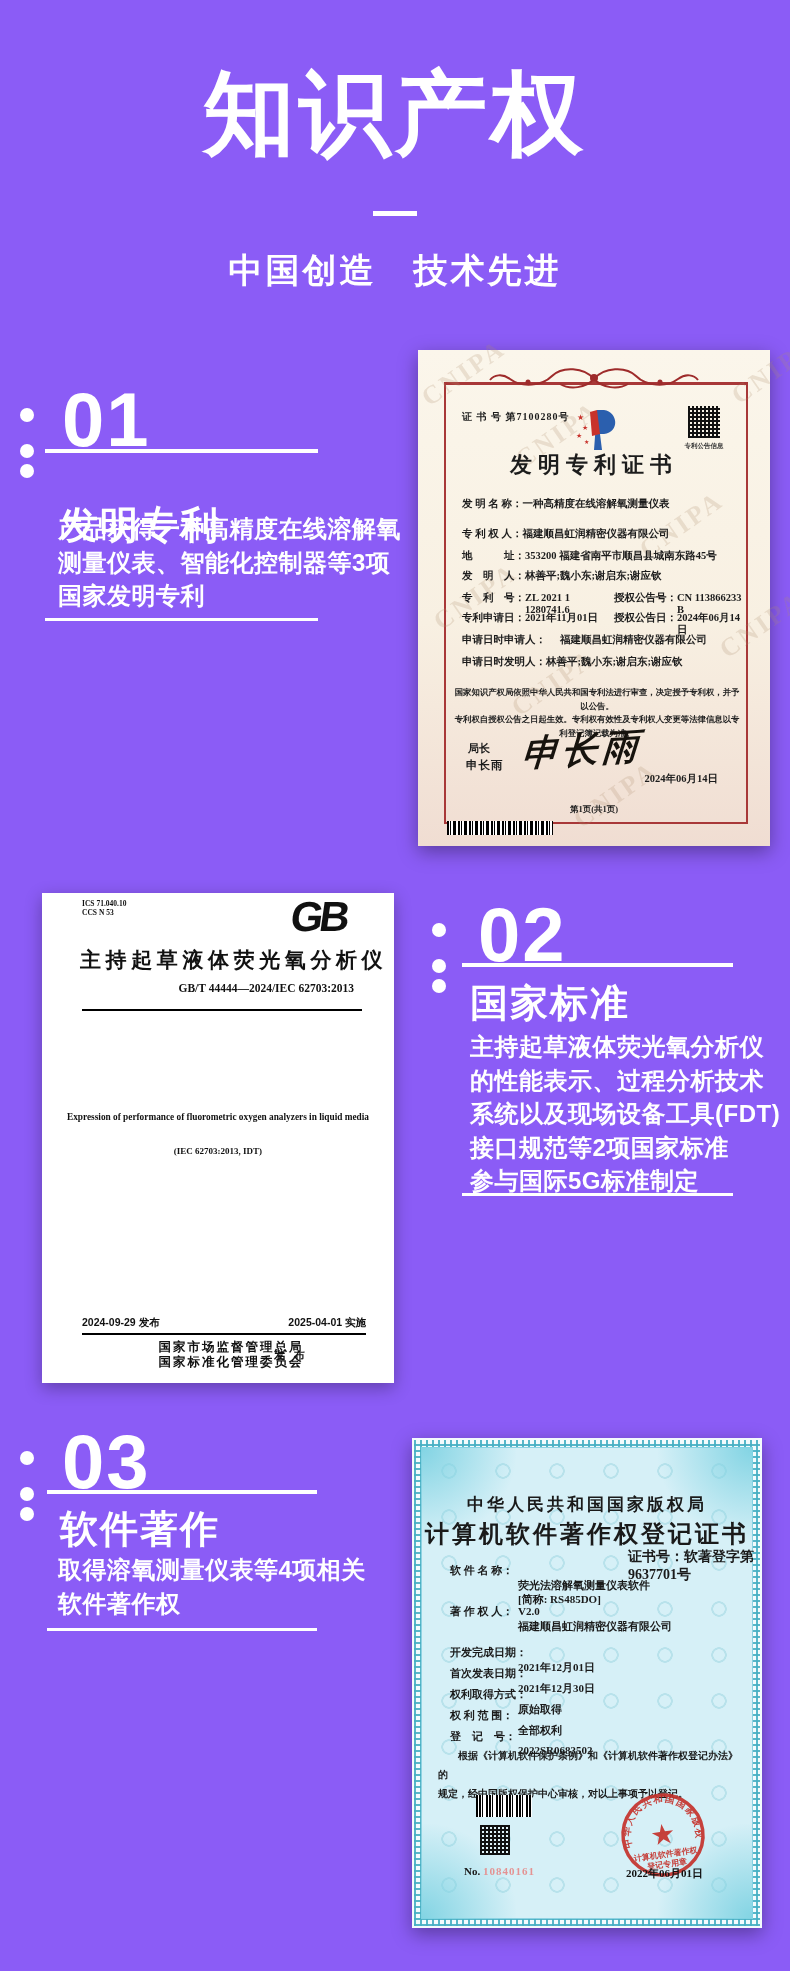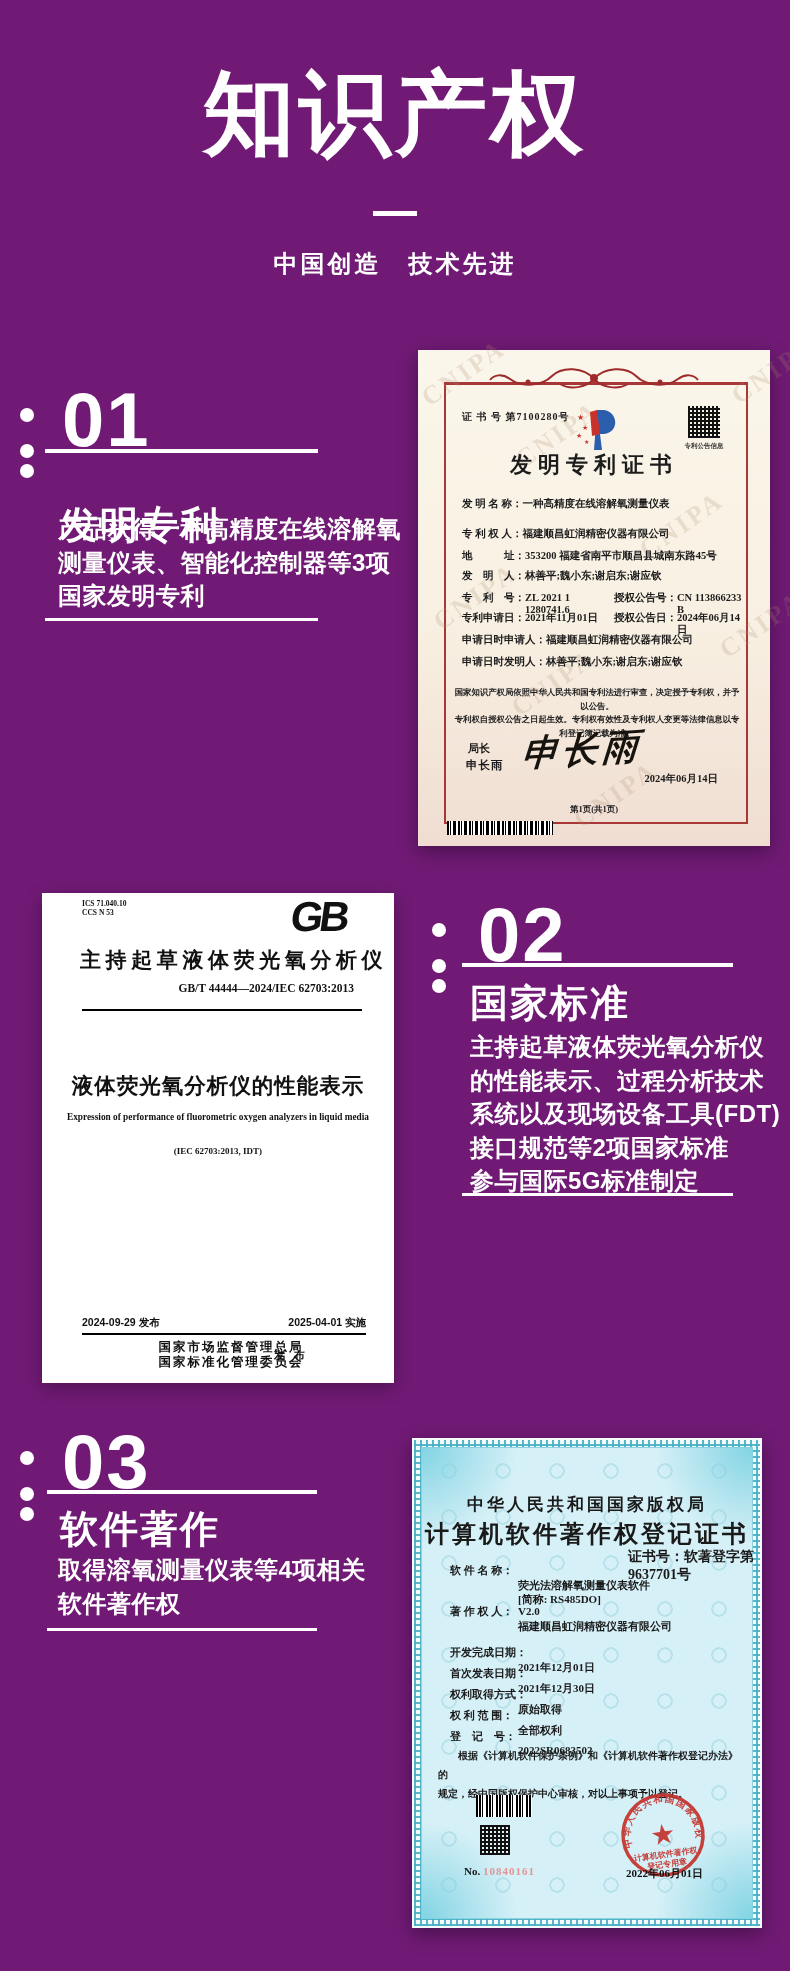--- a/index.html
+++ b/index.html
@@ -1,23 +1,23 @@
 <!DOCTYPE html>
 <html><head>
 <meta charset="utf-8">
 <style>
   html,body{margin:0;padding:0;}
-  .page{position:relative;width:790px;height:1971px;background:#701a75;overflow:hidden;
+  .page{position:relative;width:790px;height:1971px;background:#8b5cf6;overflow:hidden;
         font-family:"Liberation Sans",sans-serif;color:#fff;}
   .abs{position:absolute;}
 
   
   .page-title{left:0;right:0;top:52px;text-align:center;font-size:92px;font-weight:900;letter-spacing:4px;}
   .title-dash{left:373px;top:211px;width:44px;height:5px;background:#fff;}
-  .page-subtitle{left:0;right:0;top:248px;text-align:center;font-size:24px;font-weight:600;letter-spacing:3px;white-space:pre;}
+  .page-subtitle{left:0;right:0;top:248px;text-align:center;font-size:34px;font-weight:600;letter-spacing:3px;white-space:pre;}
 
   
   .dot{position:absolute;width:14px;height:14px;border-radius:50%;background:#fff;}
   .sec-number{font-size:76px;font-weight:800;line-height:60px;letter-spacing:2px;}
   .sec-rule{height:4px;background:#fff;}
   .sec-heading{font-size:38px;font-weight:800;letter-spacing:2px;}
   .sec-body{font-size:24px;font-weight:600;line-height:33.5px;white-space:pre-line;letter-spacing:.5px;}
   .sec-divider{height:3px;background:#fff;}
 
   
@@ -179,21 +179,21 @@
     <div class="prow" style="top:262px;">
       <span class="col1">
           <span class="lab">专利申请日：</span>
           <span>2021年11月01日</span>
         </span>
       <span class="col2">
           <span class="lab">授权公告日：</span>
           <span>2024年06月14日</span>
         </span>
     </div>
-    <div class="prow" style="top:284px;">
+    <div class="prow" style="top:284px;gap:14px;">
       <span class="lab">申请日时申请人：</span>
         <span>福建顺昌虹润精密仪器有限公司</span>
     </div>
     <div class="prow" style="top:306px;">
       <span class="lab">申请日时发明人：</span>
         <span>林善平;魏小东;谢启东;谢应钦</span>
     </div>
 
     <div class="p-statement">国家知识产权局依照中华人民共和国专利法进行审查，决定授予专利权，并予以公告。
 专利权自授权公告之日起生效。专利权有效性及专利权人变更等法律信息以专利登记簿记载为准。</div>
@@ -205,21 +205,20 @@
     <div class="p-barcode"></div>
   </div>
 
   <div class="abs gb">
     <div class="gb-ics">ICS 71.040.10
 CCS N 53</div>
     <div class="gb-logo">GB</div>
     <div class="gb-header">主持起草液体荧光氧分析仪</div>
     <div class="gb-stdno">GB/T 44444—2024/IEC 62703:2013</div>
     <div class="gb-rule"></div>
-    <div class="gb-title">液体荧光氧分析仪的性能表示</div>
     <div class="gb-title-en">Expression of performance of fluorometric oxygen analyzers in liquid media</div>
     <div class="gb-idt">(IEC 62703:2013, IDT)</div>
     <div class="gb-dates">
       <span>2024-09-29 发布</span>
       <span>2025-04-01 实施</span>
     </div>
     <div class="gb-daterule"></div>
     <div class="gb-issuer">国家市场监督管理总局
 国家标准化管理委员会</div>
     <div class="gb-publish">发 布</div>

